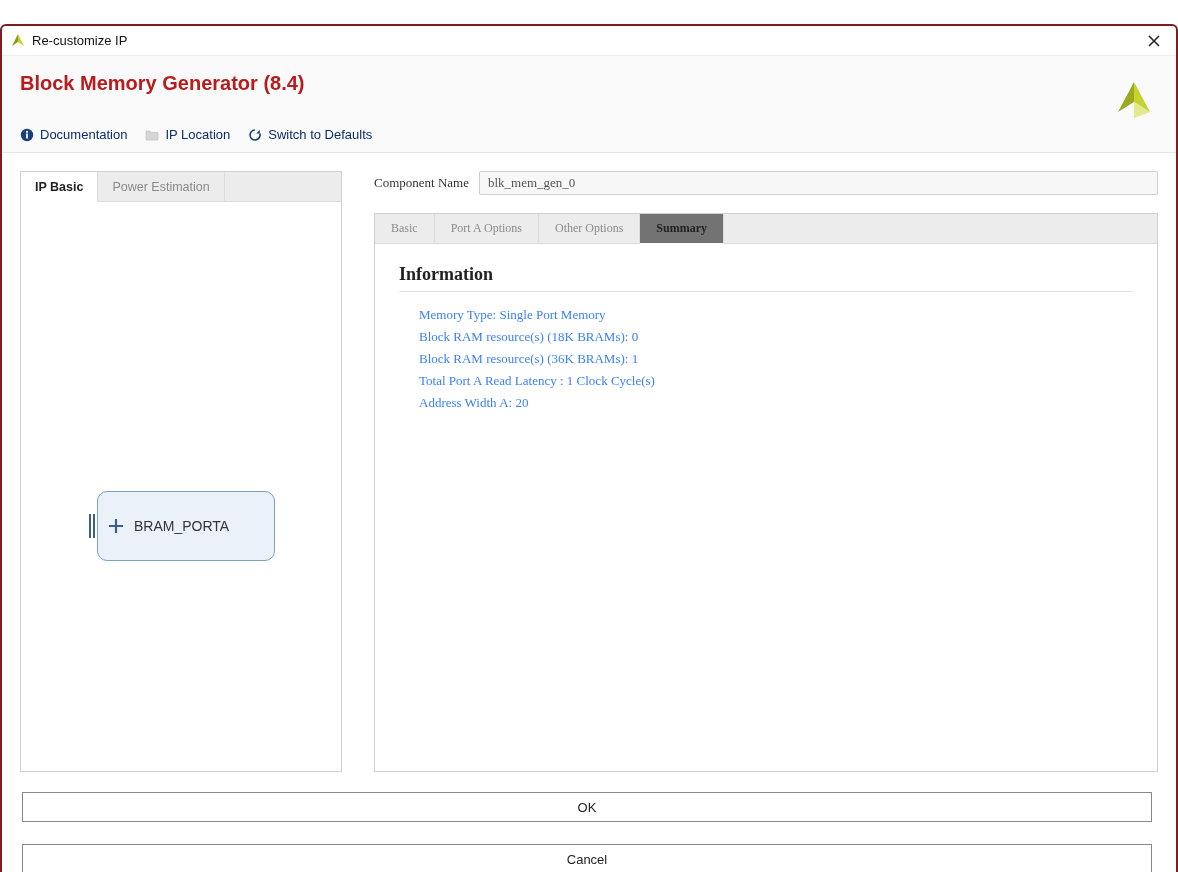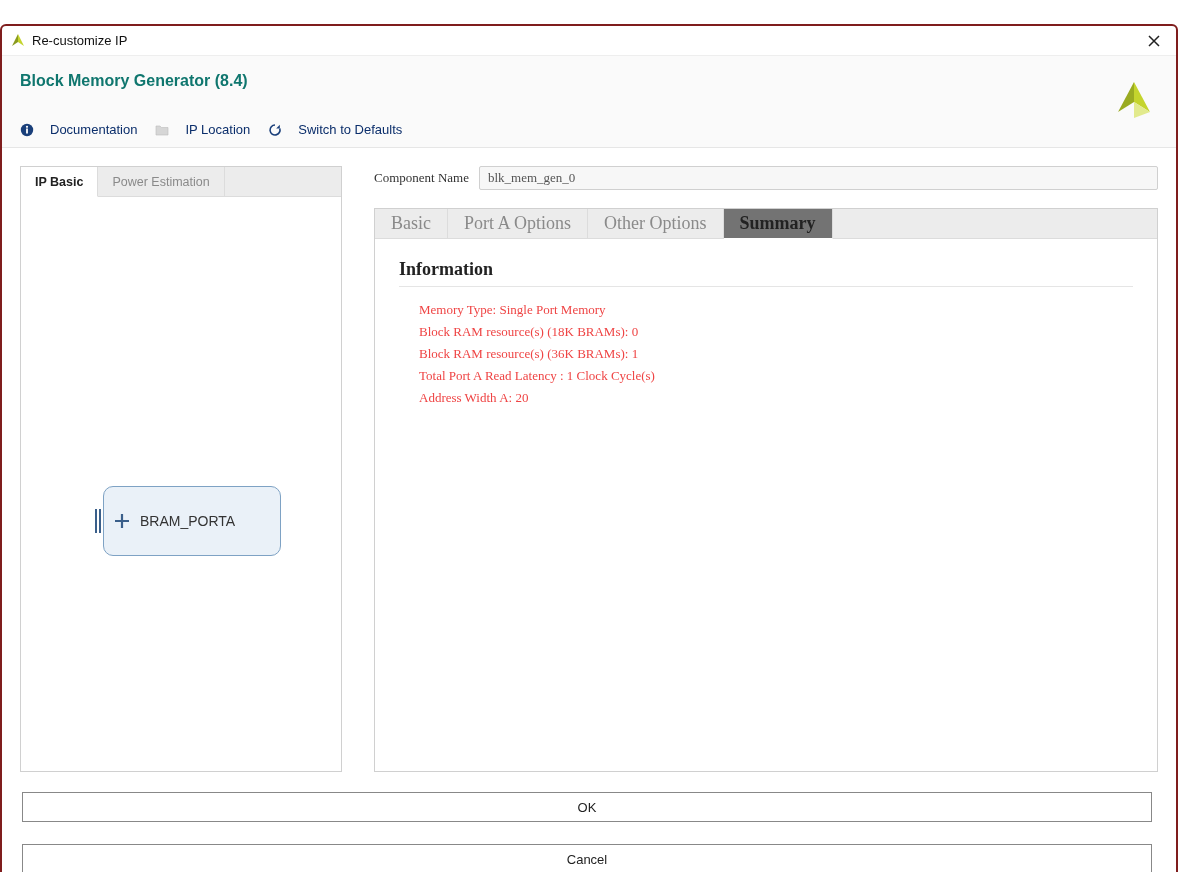--- a/index.html
+++ b/index.html
@@ -37,39 +37,39 @@
   .app-logo-sm svg, .app-logo-lg svg { display: block; }
 
   
   .header-area {
     background: #fafafa;
     border-bottom: 1px solid #e6e6e6;
     padding: 16px 18px 10px 18px;
     position: relative;
   }
   .page-title {
-    font-size: 16px;
+    font-size: 20px;
     font-weight: bold;
-    color: #0f766e;
+    color: #b91c1c;
   }
   .app-logo-lg {
     position: absolute;
     right: 22px;
     top: 22px;
   }
   .toolbar {
     display: flex;
     align-items: center;
     gap: 18px;
     margin-top: 32px;
   }
   .toolbar-item {
     display: flex;
     align-items: center;
-    gap: 16px;
+    gap: 6px;
     color: #0b2e6b;
     font-size: 13px;
     cursor: pointer;
   }
   .toolbar-item .label { white-space: nowrap; }
   .toolbar-item svg { display: block; }
 
   
   .body {
     flex: 1;
@@ -121,21 +121,21 @@
     display: flex;
     align-items: center;
     gap: 8px;
     font-size: 13px;
     color: #333;
   }
   .checkbox-row input { width: 14px; height: 14px; }
 
   .ip-symbol-wrap {
     position: absolute;
-    left: 74px;
+    left: 68px;
     top: 289px;
   }
   .ip-symbol {
     display: flex;
     align-items: center;
   }
   .port-bus {
     display: flex;
     align-items: center;
     gap: 2px;
@@ -193,21 +193,21 @@
   .right-tabs {
     display: flex;
     background: #ececec;
     border-bottom: 1px solid #dcdcdc;
     height: 30px;
   }
   .right-tab {
     padding: 0 16px;
     display: flex;
     align-items: center;
-    font-size: 18px;
+    font-size: 12px;
     cursor: pointer;
     border-right: 1px solid #dcdcdc;
     color: #8a8a8a;
     background: #ececec;
   }
   .right-tab.active {
     background: #737373;
     color: #222;
     font-weight: bold;
     border-bottom: 1px solid #fff;
@@ -224,21 +224,21 @@
     font-size: 18px;
     font-weight: bold;
     color: #222;
     border-bottom: 1px solid #e5e5e5;
     padding-bottom: 6px;
     margin-bottom: 12px;
   }
   .info-list { padding-left: 20px; }
   .info-row {
     font-size: 13px;
-    color: #ef4444;
+    color: #3b82f6;
     line-height: 22px;
   }
 
   
   .footer {
     display: flex;
     justify-content: flex-end;
     gap: 22px;
     padding: 20px 24px 20px 20px;
     flex-direction: column;

